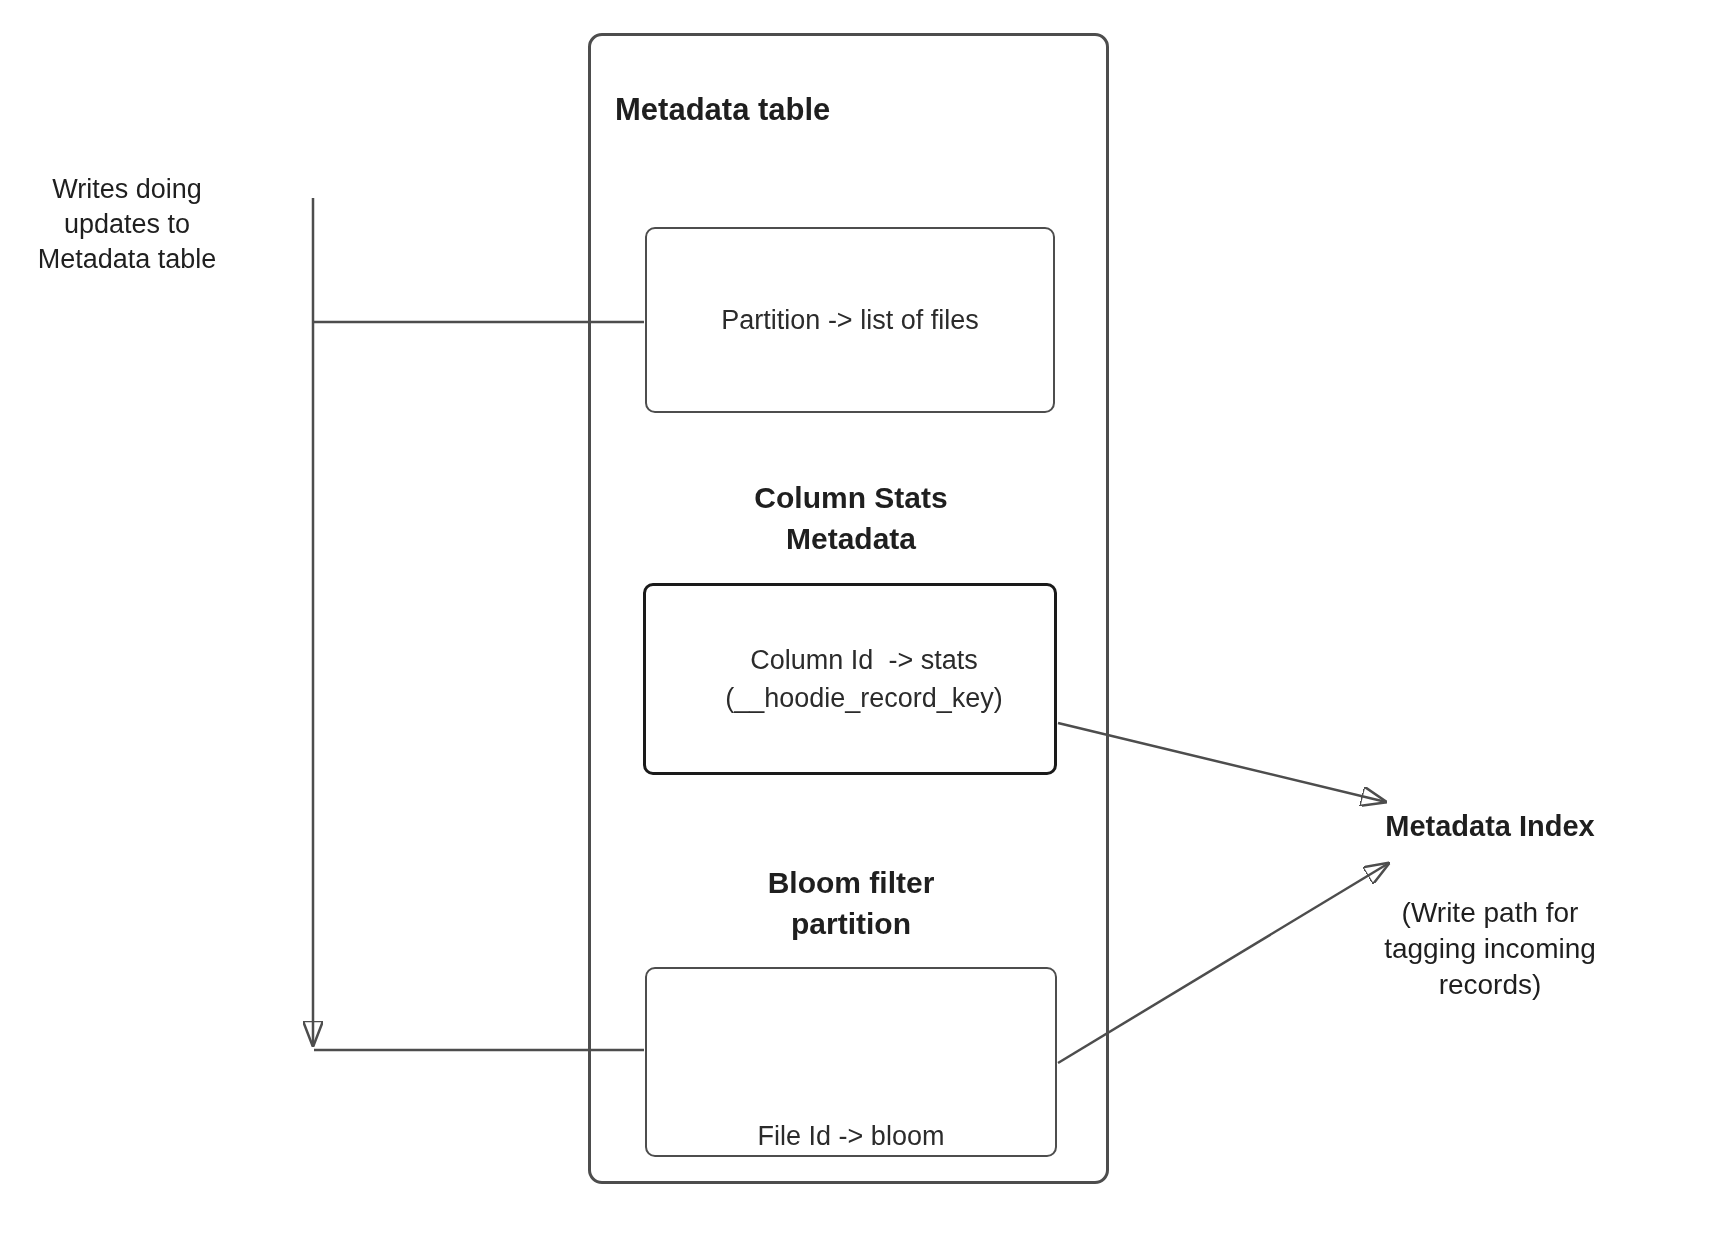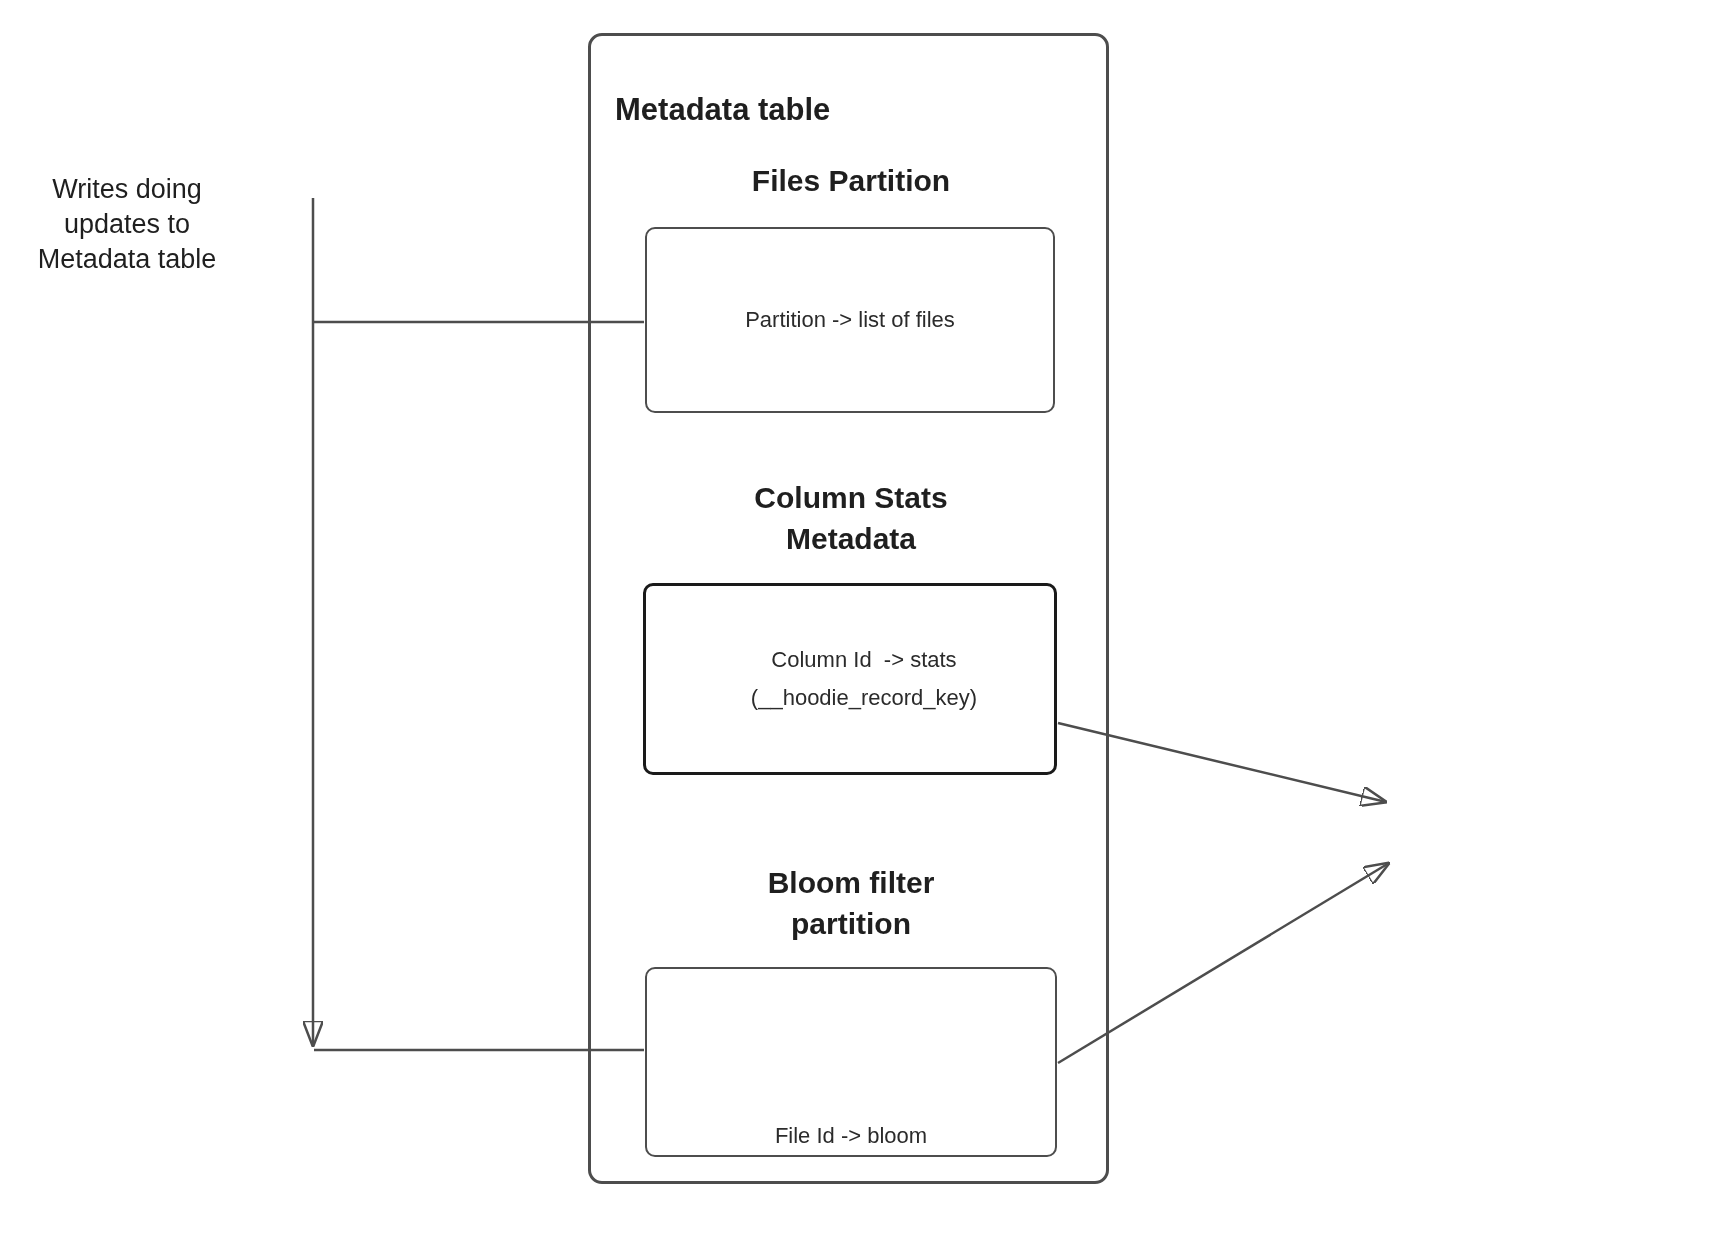--- a/index.html
+++ b/index.html
@@ -73,21 +73,21 @@
   .node-box {
     position: absolute;
     box-sizing: border-box;
     border: 2.5px solid #4d4d4d;
     border-radius: 10px;
     background: #ffffff;
     display: flex;
     align-items: center;
     justify-content: center;
     text-align: center;
-    font-size: 22px;
+    font-size: 27px;
     line-height: 38px;
     white-space: pre-wrap;
     color: #2b2b2b;
   }
   .b-files { left: 645px; top: 227px; width: 410px; height: 186px; }
   .b-stats { left: 643px; top: 583px; width: 414px; height: 192px; border-width: 3.5px; border-color: #1a1a1a; padding-left: 28px; }
   .b-bloom { left: 645px; top: 967px; width: 412px; height: 190px; align-items: flex-end; }
   .index-block {
     position: absolute;
     left: 1320px;
@@ -126,32 +126,37 @@
   </svg>
 
   <div class="left-note">Writes doing
 updates to
 Metadata table</div>
 
   <div class="outer-box">
     <div class="outer-title">Metadata table</div>
   </div>
 
-  <div class="section-heading h-files">Files Partition</div>
   <div class="node-box b-files">
     <span>Partition -&gt; list of files</span>
   </div>
 
   <div class="section-heading h-stats">Column Stats
 Metadata</div>
   <div class="node-box b-stats">
     <span>Column Id  -&gt; stats
 (__hoodie_record_key)</span>
   </div>
 
   <div class="section-heading h-bloom">Bloom filter
 partition</div>
   <div class="node-box b-bloom">
     <span>File Id -&gt; bloom</span>
   </div>
 
+  <div class="index-block">
+    <div class="index-title">Metadata Index</div>
+    <div class="index-sub">(Write path for
+tagging incoming
+records)</div>
+  </div>
 
 </div>
 
 </body></html>

